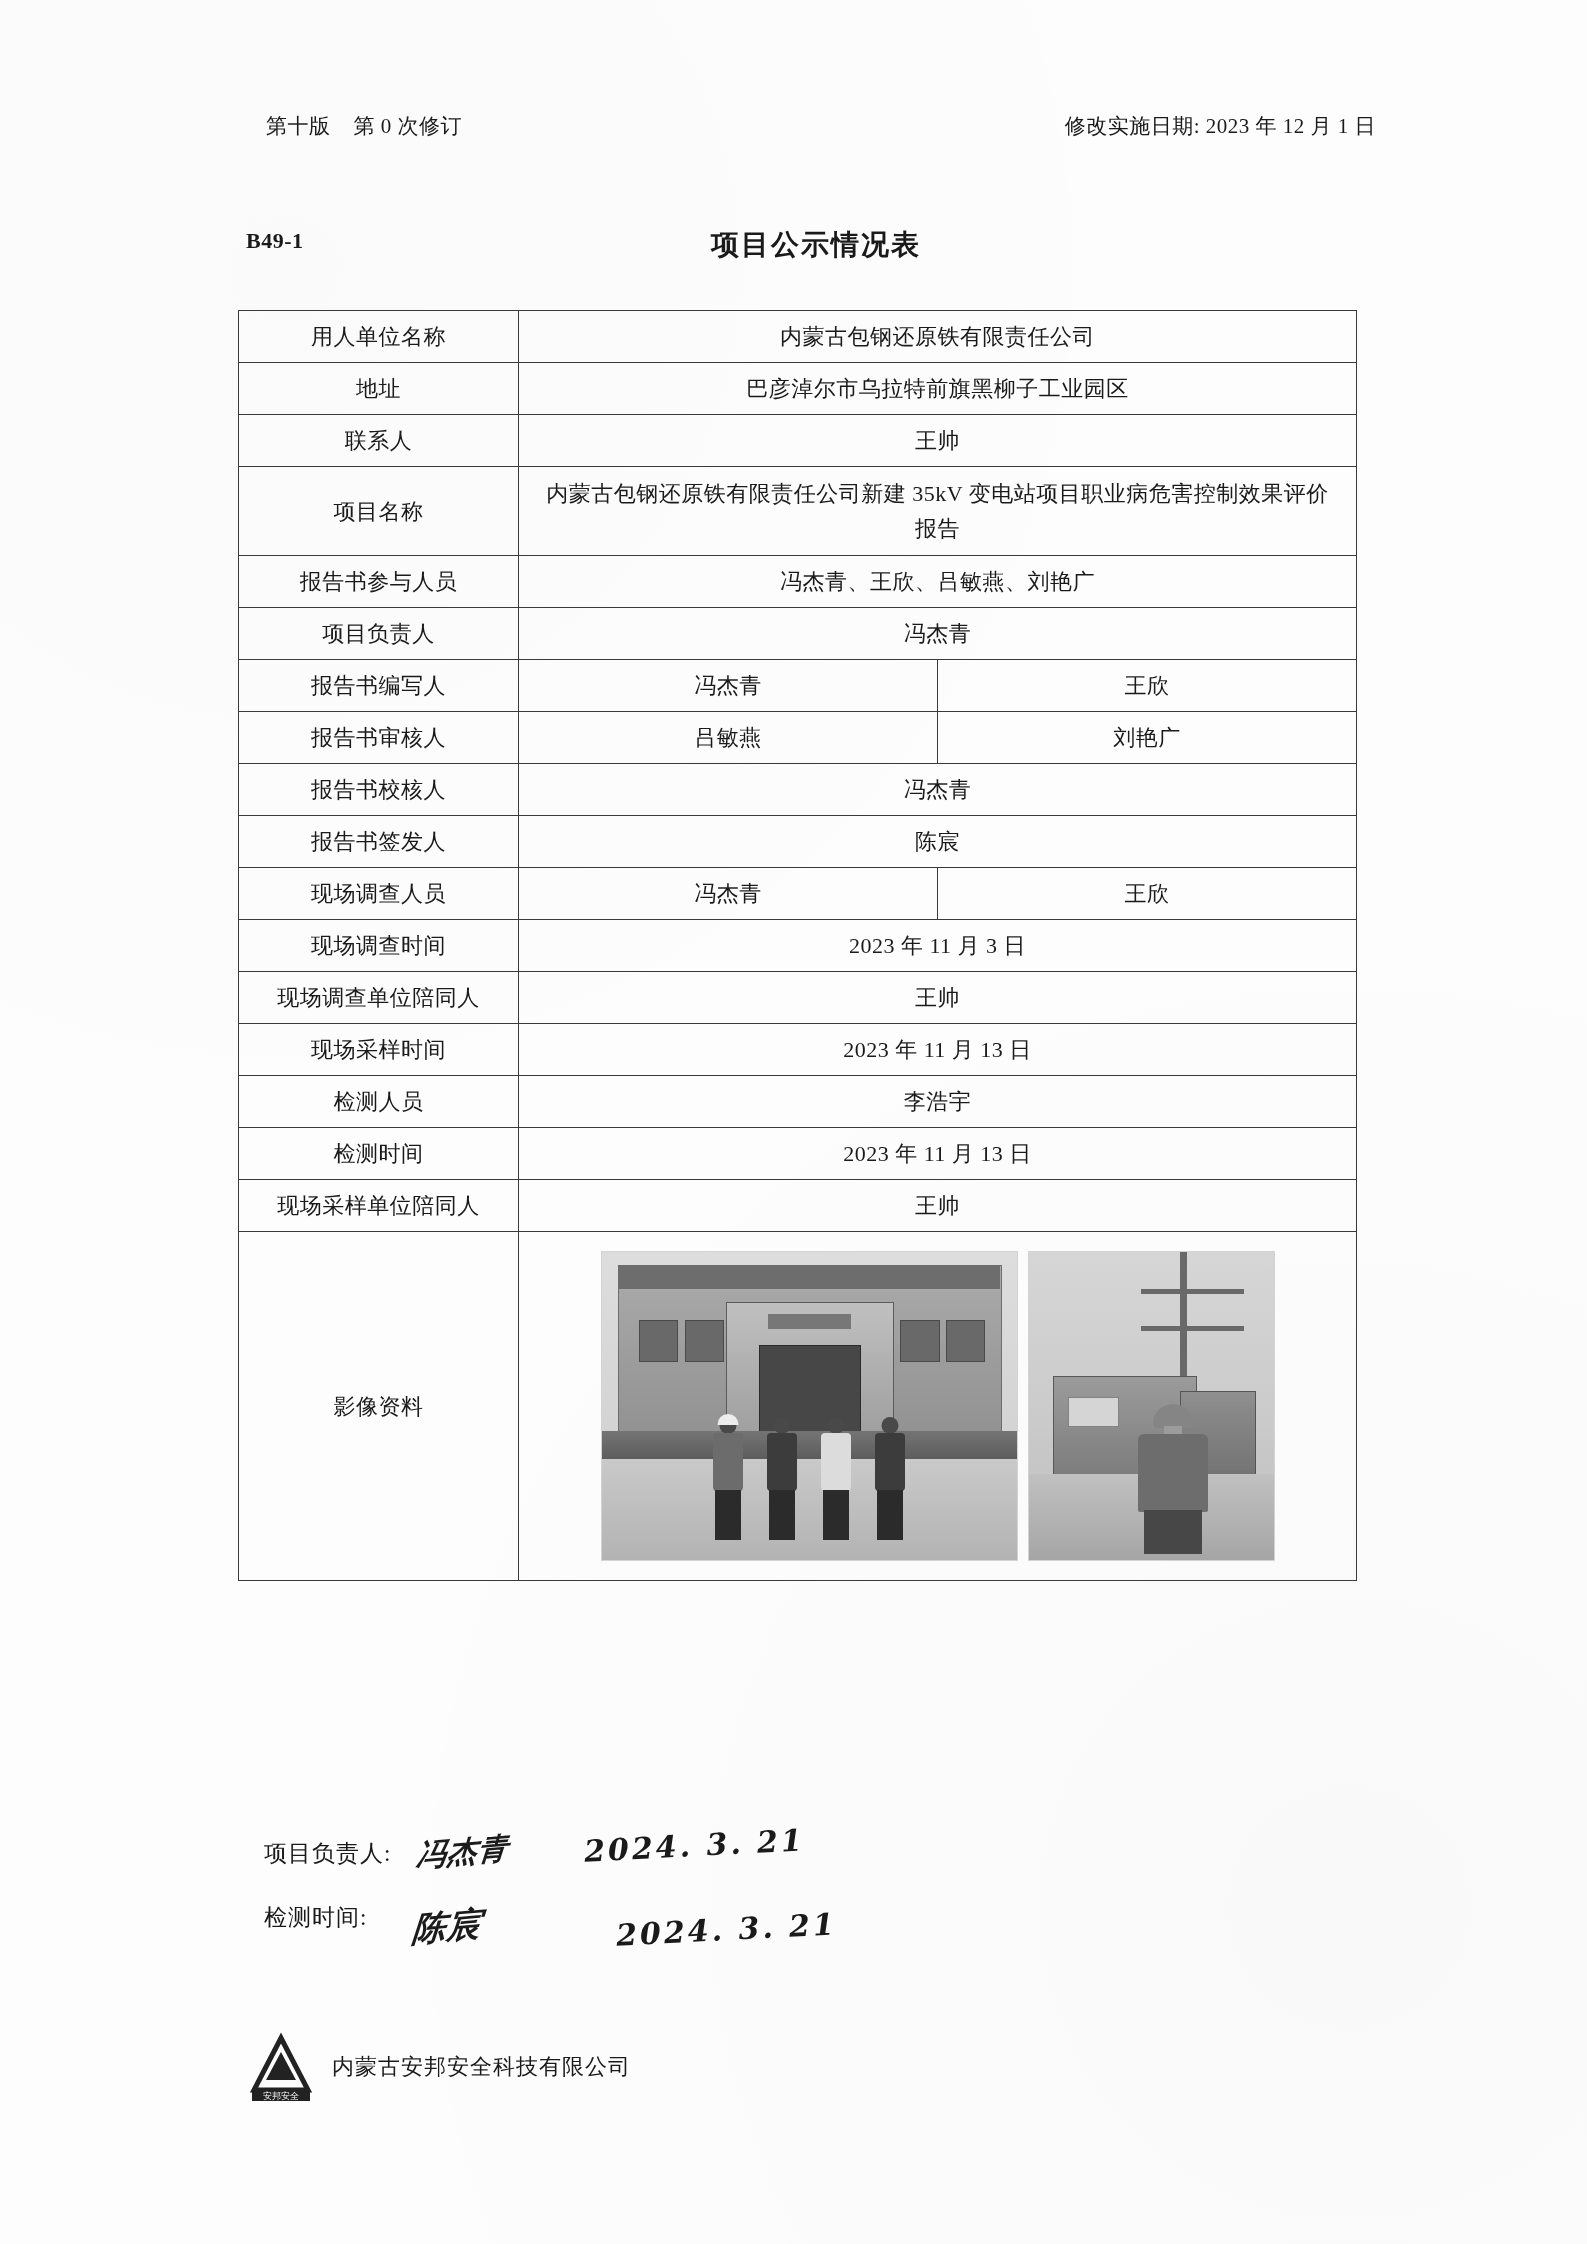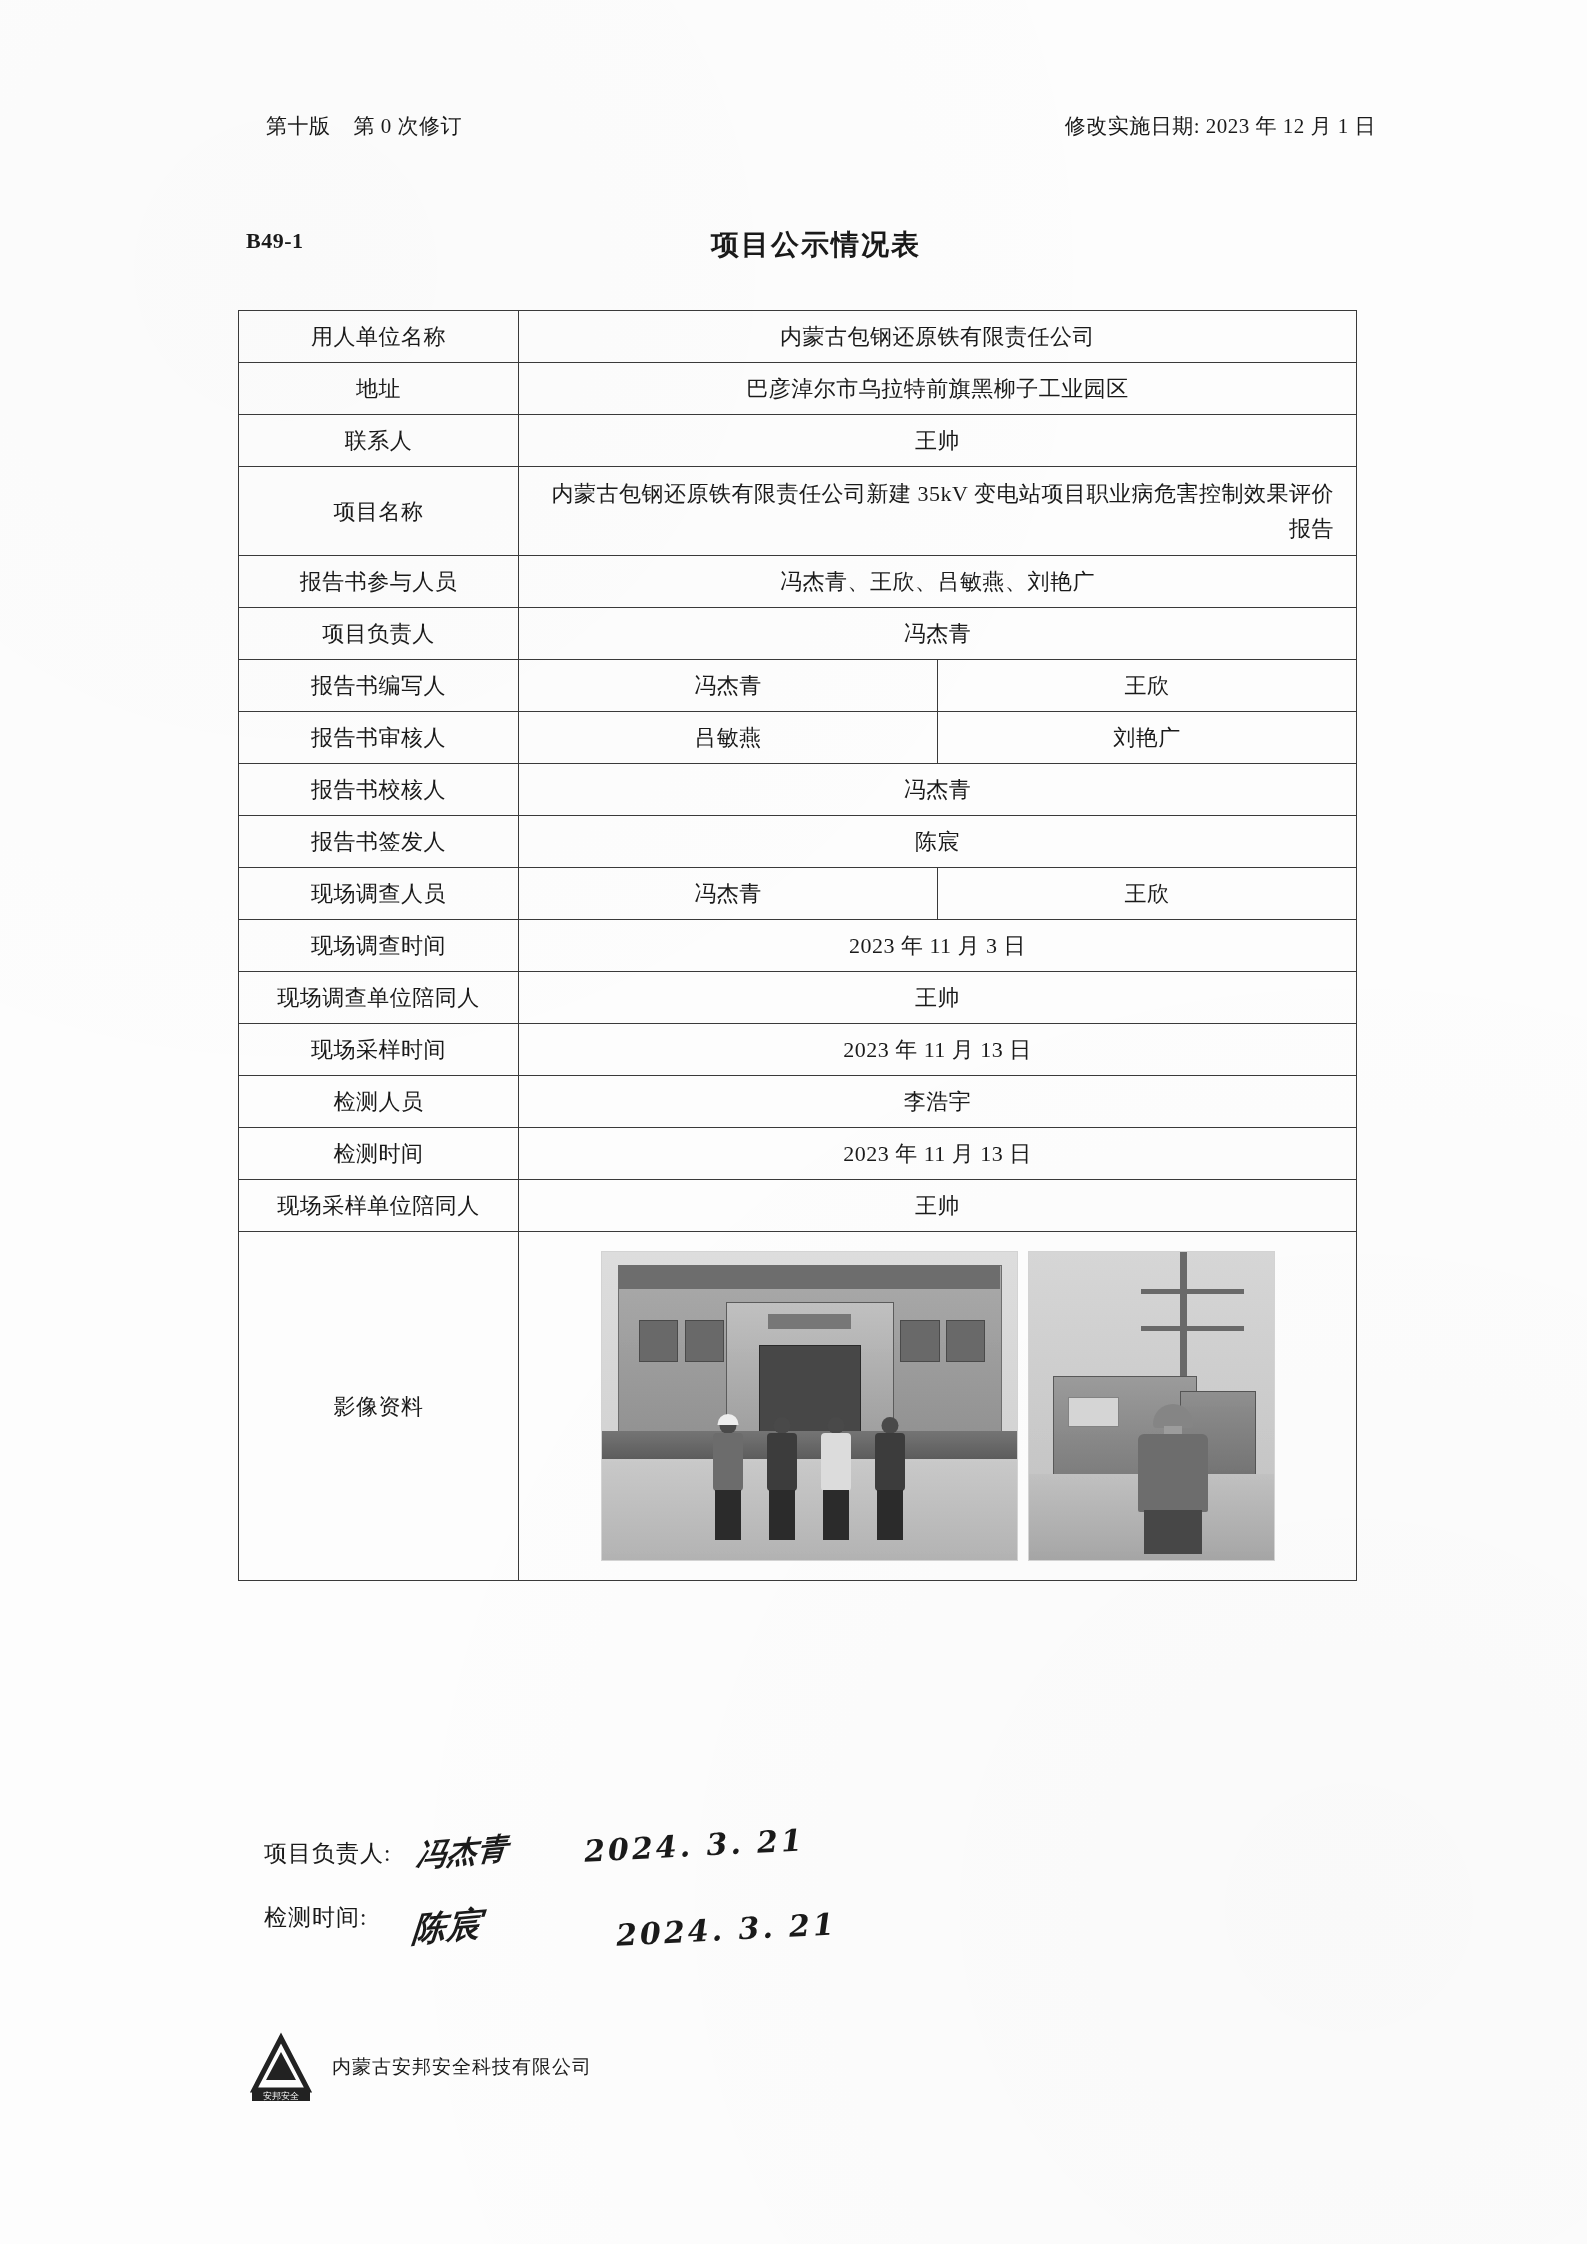--- a/index.html
+++ b/index.html
@@ -89,21 +89,21 @@
     padding: 9px 6px;
     line-height: 1.5;
     letter-spacing: 0.5px;
   }
   td.label {
     width: 280px;
     letter-spacing: 2px;
   }
   td.value { }
   td.value.multiline {
-    text-align: right;
+    text-align: center;
     padding-left: 22px;
     padding-right: 22px;
     line-height: 1.6;
   }
   .tall { height: 64px; }
 
   
   td.photos {
     padding: 10px 6px;
     height: 330px;
@@ -273,21 +273,21 @@
     align-items: center;
     gap: 16px;
   }
   .logo {
     width: 70px;
     height: 70px;
     position: relative;
   }
   .logo svg { display:block; }
   .footer-text {
-    font-size: 19px;
+    font-size: 22px;
     letter-spacing: 1px;
   }
 </style>
 </head>
 <body>
 
 <div class="page">
 
   <div class="header-row">
     <div class="header-left">第十版    第 0 次修订</div>

